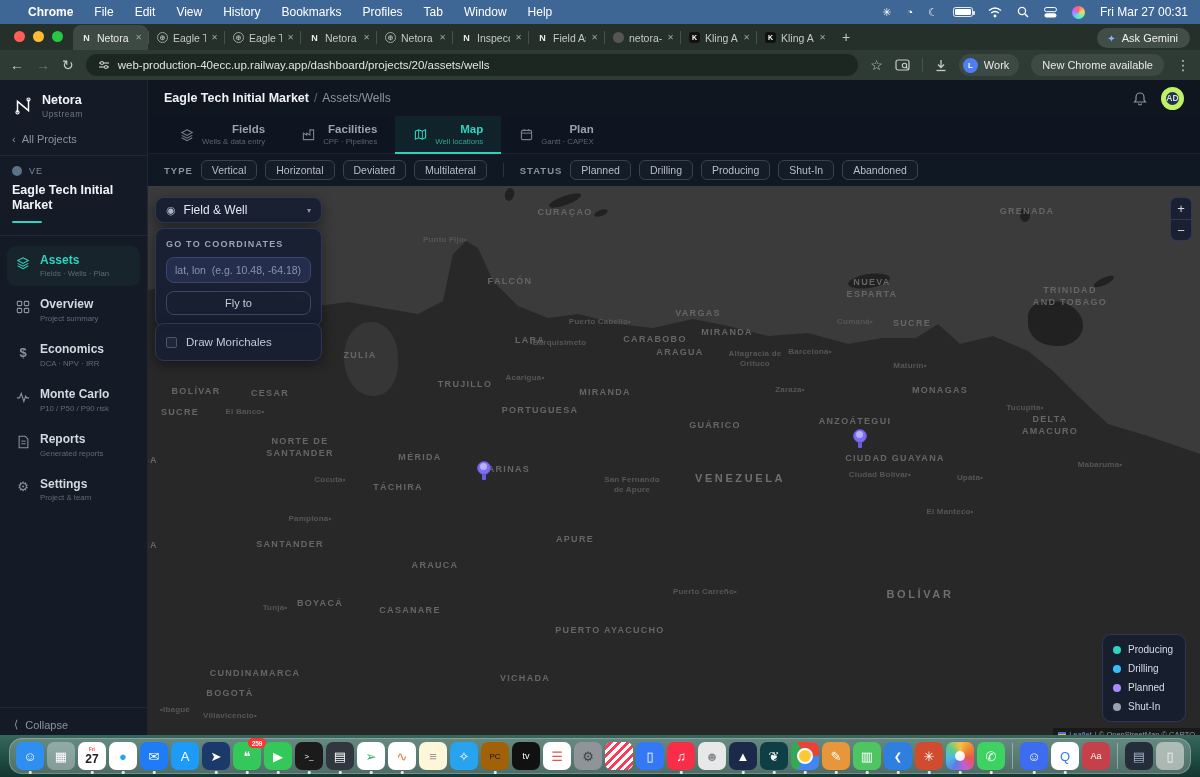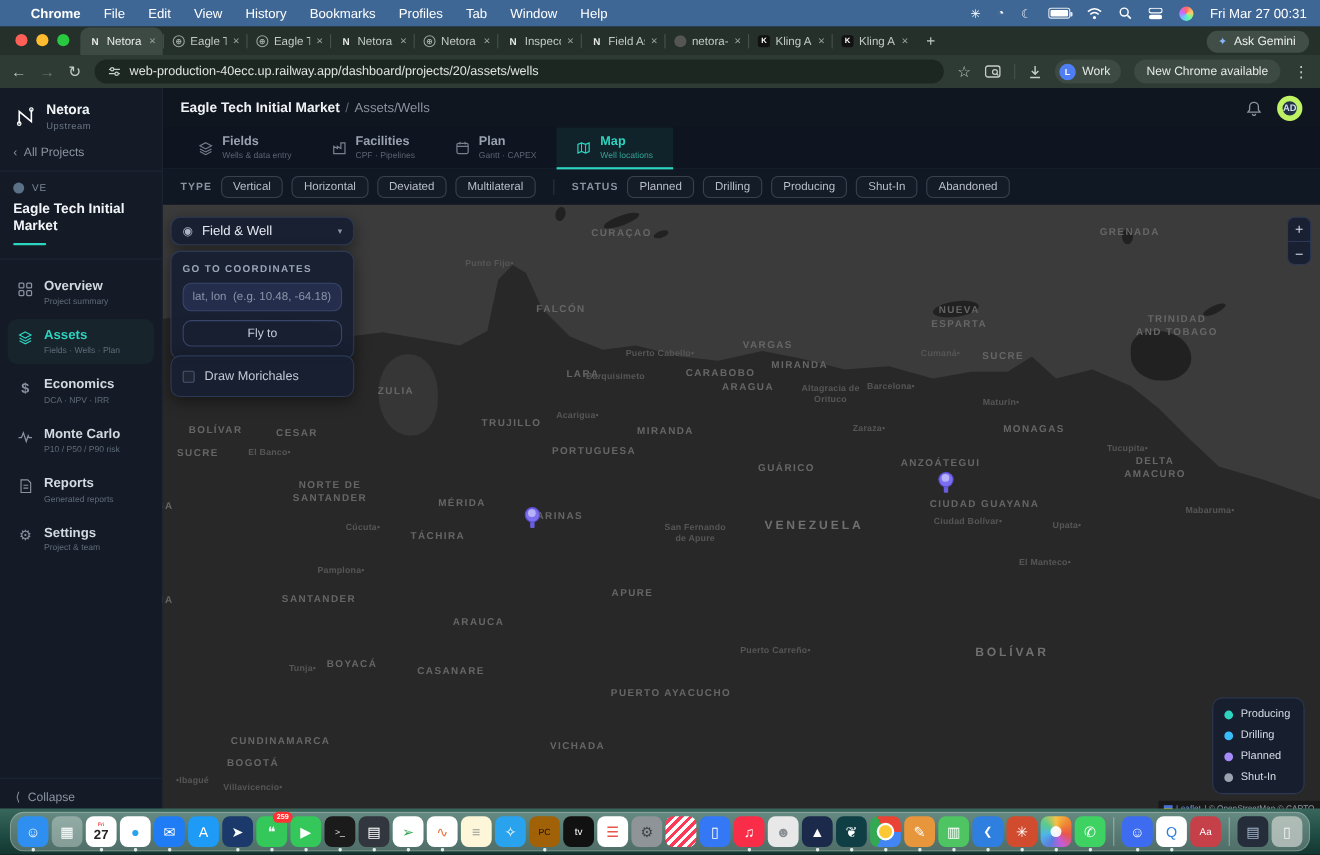--- a/index.html
+++ b/index.html
@@ -93,21 +93,21 @@
   .crumb-a { color:#eef1f5; font-size:12.5px; font-weight:bold; }
   .crumb-s { color:#5f6a78; font-size:12px; margin:0 5px; }
   .crumb-b { color:#8a93a0; font-size:12px; }
   .hdr-right { margin-left:auto; display:flex; align-items:center; gap:14px; }
   .bell { color:#8a93a0; }
   .avatar { width:23px; height:23px; border-radius:50%; background:#22304a; border:5px solid #bef264;
     color:#d4dcea; font-size:8.5px; font-weight:bold; display:flex; align-items:center; justify-content:center; }
 
   .content-tabs { height:38px; background:#0f1520; display:flex; align-items:stretch; padding-left:14px;
     border-bottom:1px solid #1a2230; }
-  .ctab { display:flex; gap:8px; align-items:center; padding:0 18px; position:relative; }
+  .ctab { display:flex; gap:8px; align-items:center; padding:0 18px; position:relative;text-align:right; }
   .ctab .cicon { width:14px; height:14px; color:#77818f; display:flex; align-items:center; justify-content:center; }
   .ctab-lbl { color:#99a2af; font-size:11.5px; font-weight:bold; line-height:1.1; }
   .ctab-sub { color:#596371; font-size:7.8px; margin-top:2px; white-space:nowrap; }
   .ctab.active { background:rgba(45,212,191,.07); }
   .ctab.active .ctab-lbl, .ctab.active .cicon { color:#2dd4bf; }
   .ctab.active .ctab-sub { color:#36a294; }
   .ctab.active::after { content:''; position:absolute; left:0; right:0; bottom:-1px; height:2px; background:#2dd4bf; }
 
   .filterbar { height:32px; background:#101823; display:flex; align-items:center; gap:8px; padding:0 16px; }
   .flabel { color:#8a93a0; font-size:9.5px; font-weight:bold; letter-spacing:1px; }
@@ -361,45 +361,45 @@
       </div>
       <div class="proj">
         <div class="proj-code">
           <span class="dot"></span>
           <span>VE</span>
         </div>
         <div class="proj-name">Eagle Tech Initial Market</div>
         <div class="proj-ul"></div>
       </div>
       <div class="nav">
+          <div class="nav-item active">
+            <span class="nicon">
+              <svg class="sic" width="14" height="14" viewBox="0 0 16 16">
+                <path d="M8 2 L14 5.2 8 8.4 2 5.2 Z" stroke="currentColor" fill="none" stroke-width="1.2"></path>
+                <path d="M2 8.4 L8 11.6 14 8.4" stroke="currentColor" fill="none" stroke-width="1.2"></path>
+                <path d="M2 11.2 L8 14.4 14 11.2" stroke="currentColor" fill="none" stroke-width="1.2"></path>
+              </svg>
+            </span>
+            <div>
+              <div class="nav-lbl">Assets</div>
+              <div class="nav-sub">Fields · Wells · Plan</div>
+            </div>
+          </div>
           <div class="nav-item">
             <span class="nicon">
               <svg class="sic" width="14" height="14" viewBox="0 0 16 16">
                 <rect x="1.5" y="1.5" width="5" height="5" rx="1" stroke="currentColor" fill="none" stroke-width="1.3"></rect>
                 <rect x="9.5" y="1.5" width="5" height="5" rx="1" stroke="currentColor" fill="none" stroke-width="1.3"></rect>
                 <rect x="1.5" y="9.5" width="5" height="5" rx="1" stroke="currentColor" fill="none" stroke-width="1.3"></rect>
                 <rect x="9.5" y="9.5" width="5" height="5" rx="1" stroke="currentColor" fill="none" stroke-width="1.3"></rect>
               </svg>
             </span>
             <div>
               <div class="nav-lbl">Overview</div>
               <div class="nav-sub">Project summary</div>
-            </div>
-          </div>
-          <div class="nav-item active">
-            <span class="nicon">
-              <svg class="sic" width="14" height="14" viewBox="0 0 16 16">
-                <path d="M8 2 L14 5.2 8 8.4 2 5.2 Z" stroke="currentColor" fill="none" stroke-width="1.2"></path>
-                <path d="M2 8.4 L8 11.6 14 8.4" stroke="currentColor" fill="none" stroke-width="1.2"></path>
-                <path d="M2 11.2 L8 14.4 14 11.2" stroke="currentColor" fill="none" stroke-width="1.2"></path>
-              </svg>
-            </span>
-            <div>
-              <div class="nav-lbl">Assets</div>
-              <div class="nav-sub">Fields · Wells · Plan</div>
             </div>
           </div>
           <div class="nav-item">
             <span class="nicon">
               <span style="font-size:13px;font-weight:bold">$</span>
             </span>
             <div>
               <div class="nav-lbl">Economics</div>
               <div class="nav-sub">DCA · NPV · IRR</div>
             </div>
@@ -476,45 +476,45 @@
             <span class="cicon">
               <svg class="sic" width="13" height="13" viewBox="0 0 14 14">
                 <path d="M1.5 12.5 V5.5 L5 7.5 V5.5 L8.5 7.5 V2 h4 V12.5 Z" stroke="currentColor" fill="none" stroke-width="1.2"></path>
               </svg>
             </span>
             <div>
               <div class="ctab-lbl">Facilities</div>
               <div class="ctab-sub">CPF · Pipelines</div>
             </div>
           </div>
+          <div class="ctab active">
+            <span class="cicon">
+              <svg class="sic" width="13" height="13" viewBox="0 0 14 14">
+                <path d="M1.5 3.5 L5 2 9 3.5 12.5 2 V10.5 L9 12 5 10.5 1.5 12 Z" stroke="currentColor" fill="none" stroke-width="1.2"></path>
+                <line x1="5" y1="2" x2="5" y2="10.5" stroke="currentColor" stroke-width="1"></line>
+                <line x1="9" y1="3.5" x2="9" y2="12" stroke="currentColor" stroke-width="1"></line>
+              </svg>
+            </span>
+            <div>
+              <div class="ctab-lbl">Map</div>
+              <div class="ctab-sub">Well locations</div>
+            </div>
+          </div>
           <div class="ctab">
             <span class="cicon">
               <svg class="sic" width="13" height="13" viewBox="0 0 14 14">
                 <rect x="1.5" y="2.5" width="11" height="10" rx="1.5" stroke="currentColor" fill="none" stroke-width="1.2"></rect>
                 <line x1="1.5" y1="5.5" x2="12.5" y2="5.5" stroke="currentColor" stroke-width="1.1"></line>
                 <line x1="4.5" y1="1" x2="4.5" y2="3.5" stroke="currentColor" stroke-width="1.1"></line>
                 <line x1="9.5" y1="1" x2="9.5" y2="3.5" stroke="currentColor" stroke-width="1.1"></line>
               </svg>
             </span>
             <div>
               <div class="ctab-lbl">Plan</div>
               <div class="ctab-sub">Gantt · CAPEX</div>
-            </div>
-          </div>
-          <div class="ctab active">
-            <span class="cicon">
-              <svg class="sic" width="13" height="13" viewBox="0 0 14 14">
-                <path d="M1.5 3.5 L5 2 9 3.5 12.5 2 V10.5 L9 12 5 10.5 1.5 12 Z" stroke="currentColor" fill="none" stroke-width="1.2"></path>
-                <line x1="5" y1="2" x2="5" y2="10.5" stroke="currentColor" stroke-width="1"></line>
-                <line x1="9" y1="3.5" x2="9" y2="12" stroke="currentColor" stroke-width="1"></line>
-              </svg>
-            </span>
-            <div>
-              <div class="ctab-lbl">Map</div>
-              <div class="ctab-sub">Well locations</div>
             </div>
           </div>
         </div>
 
       <div class="filterbar">
           <span class="flabel">TYPE</span>
           <span class="pill">Vertical</span>
           <span class="pill">Horizontal</span>
           <span class="pill">Deviated</span>
           <span class="pill">Multilateral</span>

